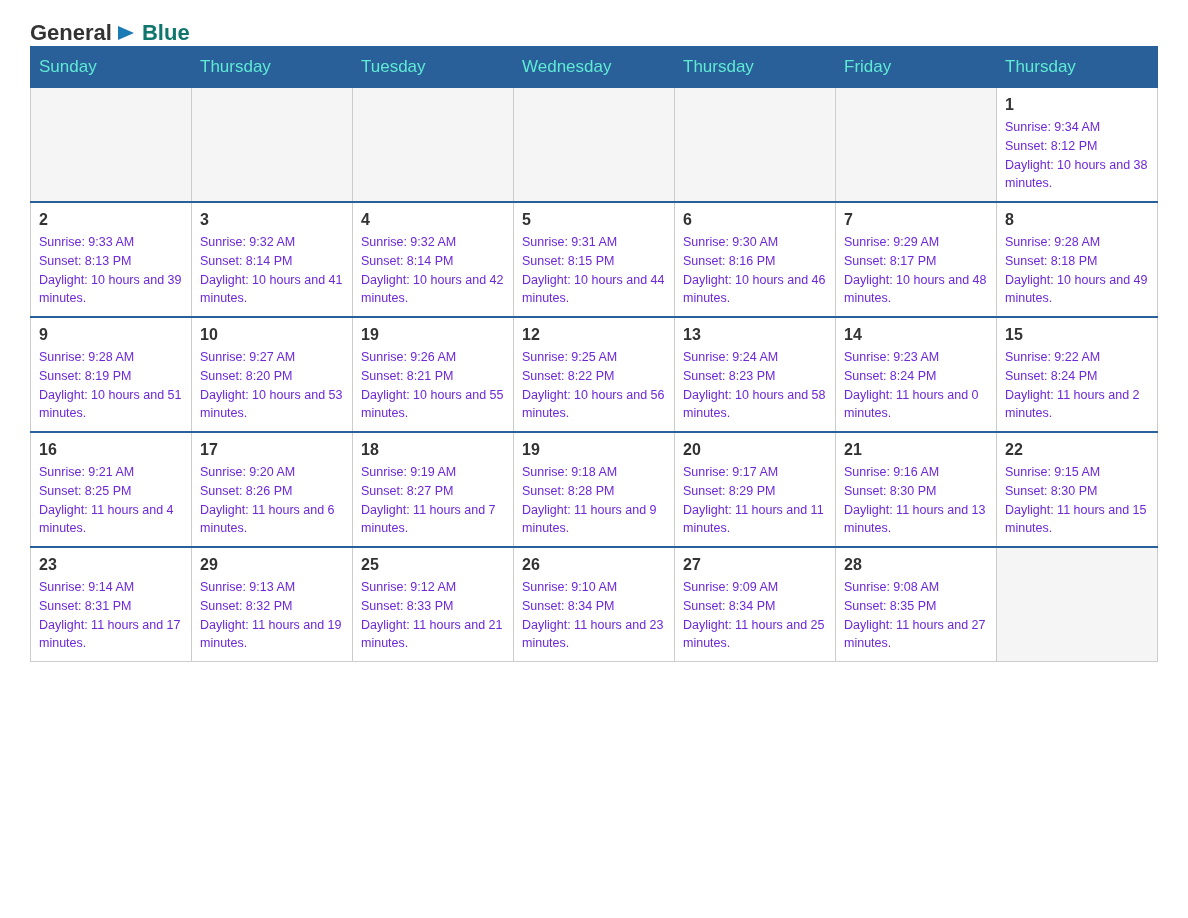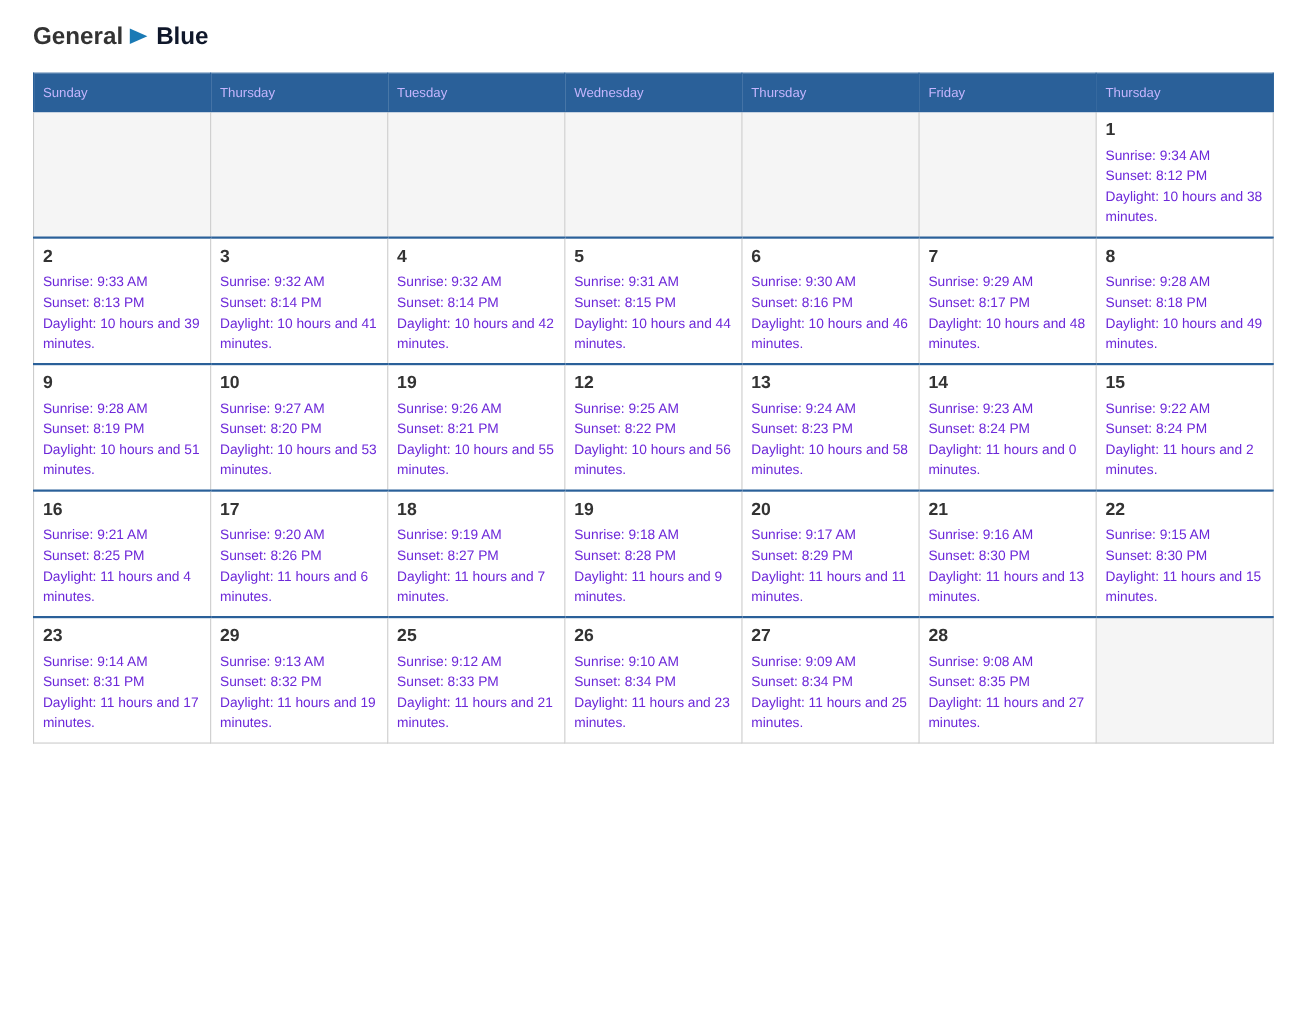--- a/index.html
+++ b/index.html
@@ -7,21 +7,20 @@
       font-family: Arial, sans-serif;
       background: #fff;
       padding: 20px 30px;
       width: 1188px;
       min-height: 918px;
     }
     .header {
       display: flex;
       justify-content: space-between;
       align-items: flex-start;
-      margin-bottom: 20px;
     }
     .logo {
       display: flex;
       align-items: center;
       gap: 4px;
     }
     .title-section {
       text-align: right;
     }
     .month-title {
@@ -34,24 +33,24 @@
       font-size: 22px;
       color: #444;
       margin-top: 4px;
     }
     .calendar {
       width: 100%;
       border-collapse: collapse;
     }
     .calendar th {
       background-color: #2a6099;
-      color: #c4b5fd;
+      color: #5eead4;
       padding: 10px 8px;
       text-align: left;
-      font-size: 12px;
+      font-size: 17px;
       font-weight: normal;
       border: 1px solid #2a6099;
     }
     .calendar td {
       border: 1px solid #ccc;
       vertical-align: top;
       padding: 8px;
       width: 14.28%;
       min-height: 110px;
       background: #fff;
@@ -77,21 +76,21 @@
   </style>
 </head>
 <body>
 
 <div class="header">
   <div class="logo">
     <span style="font-size:22px;font-weight:bold;color:#333;">General</span>
     <svg width="22" height="22" viewBox="0 0 22 22">
       <polygon points="2,4 18,11 2,18" fill="#1a7ab5"></polygon>
     </svg>
-    <span style="font-size:22px;font-weight:bold;color:#0f172a;">Blue</span>
+    <span style="font-size:22px;font-weight:bold;color:#0f766e;">Blue</span>
   </div>
   <div class="title-section">
     <div class="month-title"></div>
     <div class="location-title"></div>
   </div>
 </div>
 
 <table class="calendar">
   <thead>
     <tr>

